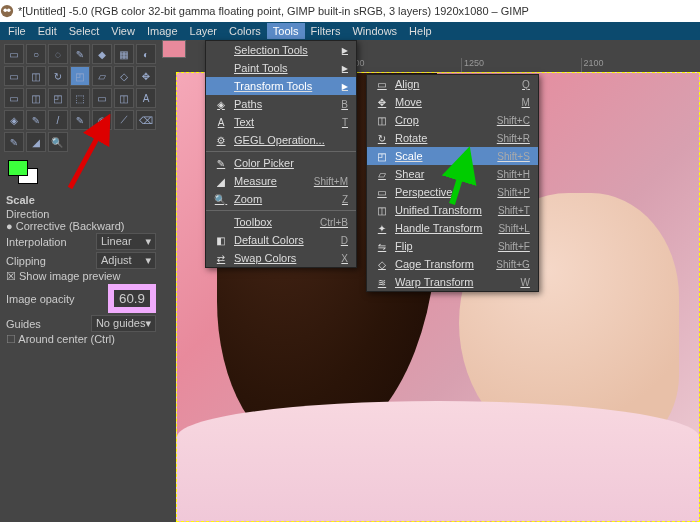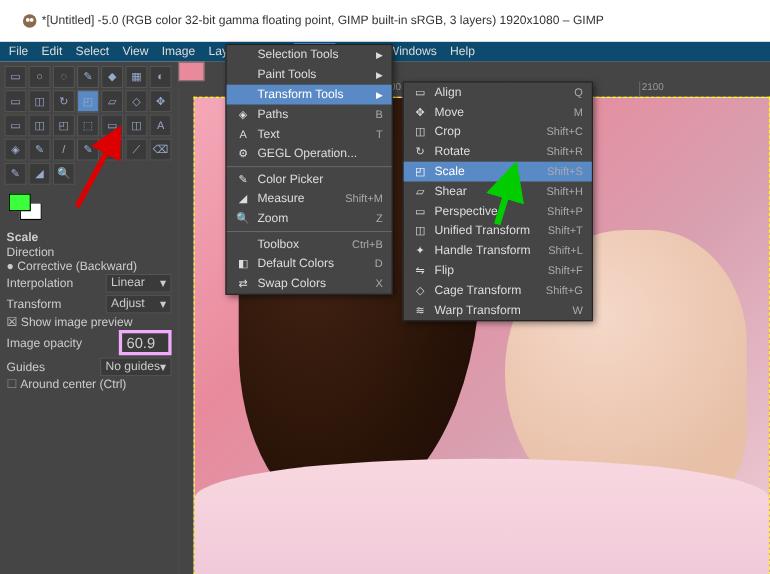--- a/index.html
+++ b/index.html
@@ -1,17 +1,17 @@
 <!DOCTYPE html>
 <html><head>
 <meta charset="utf-8">
 <style>
 * { margin: 0; padding: 0; box-sizing: border-box; font-family: "Segoe UI", Tahoma, sans-serif; }
 body { width: 700px; height: 522px; overflow: hidden; background: #fff; font-size: 11px; }
-.titlebar { height: 38px; background: #fff; display: flex; align-items: center; padding: 0 20px; font-size: 11px; color: #333; }
+.titlebar { height: 22px; background: #fff; display: flex; align-items: center; padding: 0 0; font-size: 11px; color: #333; }
 .titlebar .ico { width: 14px; height: 14px; margin-right: 4px; }
 .menubar { height: 18px; background: #0c4a6e; display: flex; align-items: center; padding: 0 2px; }
 .menubar .m { color: #ddd; padding: 2px 6px; cursor: pointer; font-size: 11px; }
 .menubar .m.open { background: #5a8ac6; color: #fff; }
 .workspace { display: flex; height: calc(522px - 40px); }
 .left { width: 162px; background: #454545; color: #ccc; display: flex; flex-direction: column; }
 .toolbox { padding: 4px; display: grid; grid-template-columns: repeat(7, 20px); gap: 2px; }
 .tool { width: 20px; height: 20px; background: #3a3a3a; border: 1px solid #555; display: flex; align-items: center; justify-content: center; }
 .tool.active { background: #5a8ac6; }
 .colorsw { padding: 4px 8px; display: flex; align-items: center; }
@@ -20,32 +20,32 @@
 .bg { position: absolute; width: 20px; height: 16px; background: #fff; border: 1px solid #000; left: 10px; top: 8px; }
 .panel-title { background: #3a3a3a; padding: 2px 6px; font-size: 11px; border-bottom: 1px solid #555; }
 .options { padding: 2px 6px; font-size: 11px; }
 .options .row { display: flex; align-items: center; justify-content: space-between; padding: 1px 0; }
 .options .head { font-weight: bold; padding: 2px 0; }
 .options .radio::before { content: "○ "; color: #888; }
 .options .radio.sel::before { content: "● "; color: #ccc; }
 .options .check::before { content: "☒ "; color: #ccc; }
 .options .check.off::before { content: "☐ "; color: #888; }
 .combo { background: #3a3a3a; border: 1px solid #555; padding: 1px 4px; display: flex; justify-content: space-between; min-width: 60px; }
-.numbox { background: #3a3a3a; border: 3px solid #f0abfc; padding: 1px 4px; width: 48px; text-align: left; color: #ccc; }
+.numbox { background: #3a3a3a; border: 6px solid #f0abfc; padding: 1px 4px; width: 48px; text-align: center; color: #ccc; }
 .canvas-area { flex: 1; position: relative; background: #454545; }
 .ruler-h { position: absolute; top: 18px; left: 0; right: 0; height: 14px; background: #454545; color: #999; font-size: 9px; display: flex; }
 .tick { flex: 1; border-left: 1px solid #666; padding-left: 2px; }
 .ruler-v { position: absolute; top: 32px; left: 0; width: 14px; bottom: 0; background: #454545; }
 .canvas { position: absolute; top: 32px; left: 14px; right: 0; bottom: 0; background: linear-gradient(135deg, #f5a8b8 0%, #e88a9c 30%, #d8a0b0 60%, #f0d0d8 100%); border: 1px dashed #ff0; overflow: hidden; }
 .canvas .hair { position: absolute; top: 0; left: 40px; width: 220px; height: 380px; background: radial-gradient(ellipse at 30% 20%, #4a2818 0%, #2a1408 60%, #1a0a04 100%); border-radius: 0 0 60% 40%; }
 .canvas .shoulder { position: absolute; top: 120px; right: 20px; width: 220px; height: 260px; background: radial-gradient(circle at 40% 30%, #f5d8c8 0%, #e8c0a8 70%); border-radius: 50% 40% 30% 50%; }
 .canvas .dress { position: absolute; bottom: 0; left: 0; right: 0; height: 120px; background: linear-gradient(to bottom, #f8d8e0 0%, #f0c8d8 100%); border-radius: 50% 50% 0 0 / 30% 30% 0 0; }
 .tabstrip { position: absolute; top: 0; left: 0; right: 0; height: 18px; background: #454545; display: flex; }
 .tabstrip .tab { width: 24px; height: 18px; background: #e88a9c; border: 1px solid #666; margin-right: 2px; }
-.menu-pop { position: absolute; background: #454545; border: 1px solid #222; box-shadow: 2px 2px 6px rgba(0,0,0,.5); z-index: 10; font-size: 11px; color: #ddd; }
+.menu-pop { position: absolute; background: #454545; border: 1px solid #222; box-shadow: 2px 2px 6px rgba(0,0,0,.5); z-index: 10; font-size: 11px; color: #ddd; text-decoration: underline; }
 .menu-pop .mi { display: flex; align-items: center; padding: 3px 8px; min-width: 150px; }
 .menu-pop .mi:hover, .menu-pop .mi.hover { background: #5a8ac6; color: #fff; }
 .menu-pop .mi .mico { width: 14px; margin-right: 6px; font-size: 10px; text-align: center; }
 .menu-pop .mi .mlabel { flex: 1; }
 .menu-pop .mi .mkey { color: #aaa; margin-left: 16px; font-size: 10px; }
 .menu-pop .mi .arrow { margin-left: 8px; font-size: 8px; }
 .menu-pop .sep { height: 1px; background: #666; margin: 2px 0; }
 .arrow-red { position: absolute; left: 60px; top: 108px; z-index: 20; pointer-events: none; }
 .arrow-green { position: absolute; left: 440px; top: 144px; z-index: 20; pointer-events: none; }
 </style>
@@ -121,21 +121,21 @@
       <div>Direction</div>
       <div class="radio sel">Corrective (Backward)</div>
       <div class="row">
           <span>Interpolation</span>
         <span class="combo">
             <span>Linear</span>
             <span>▾</span>
           </span>
         </div>
       <div class="row">
-          <span>Transform</span>
+          <span>Clipping</span>
         <span class="combo">
             <span>Adjust</span>
             <span>▾</span>
           </span>
         </div>
       <div class="check">Show image preview</div>
       <div class="row">
           <span>Image opacity</span>
         <input class="numbox" value="60.9" style="">
         </div>

